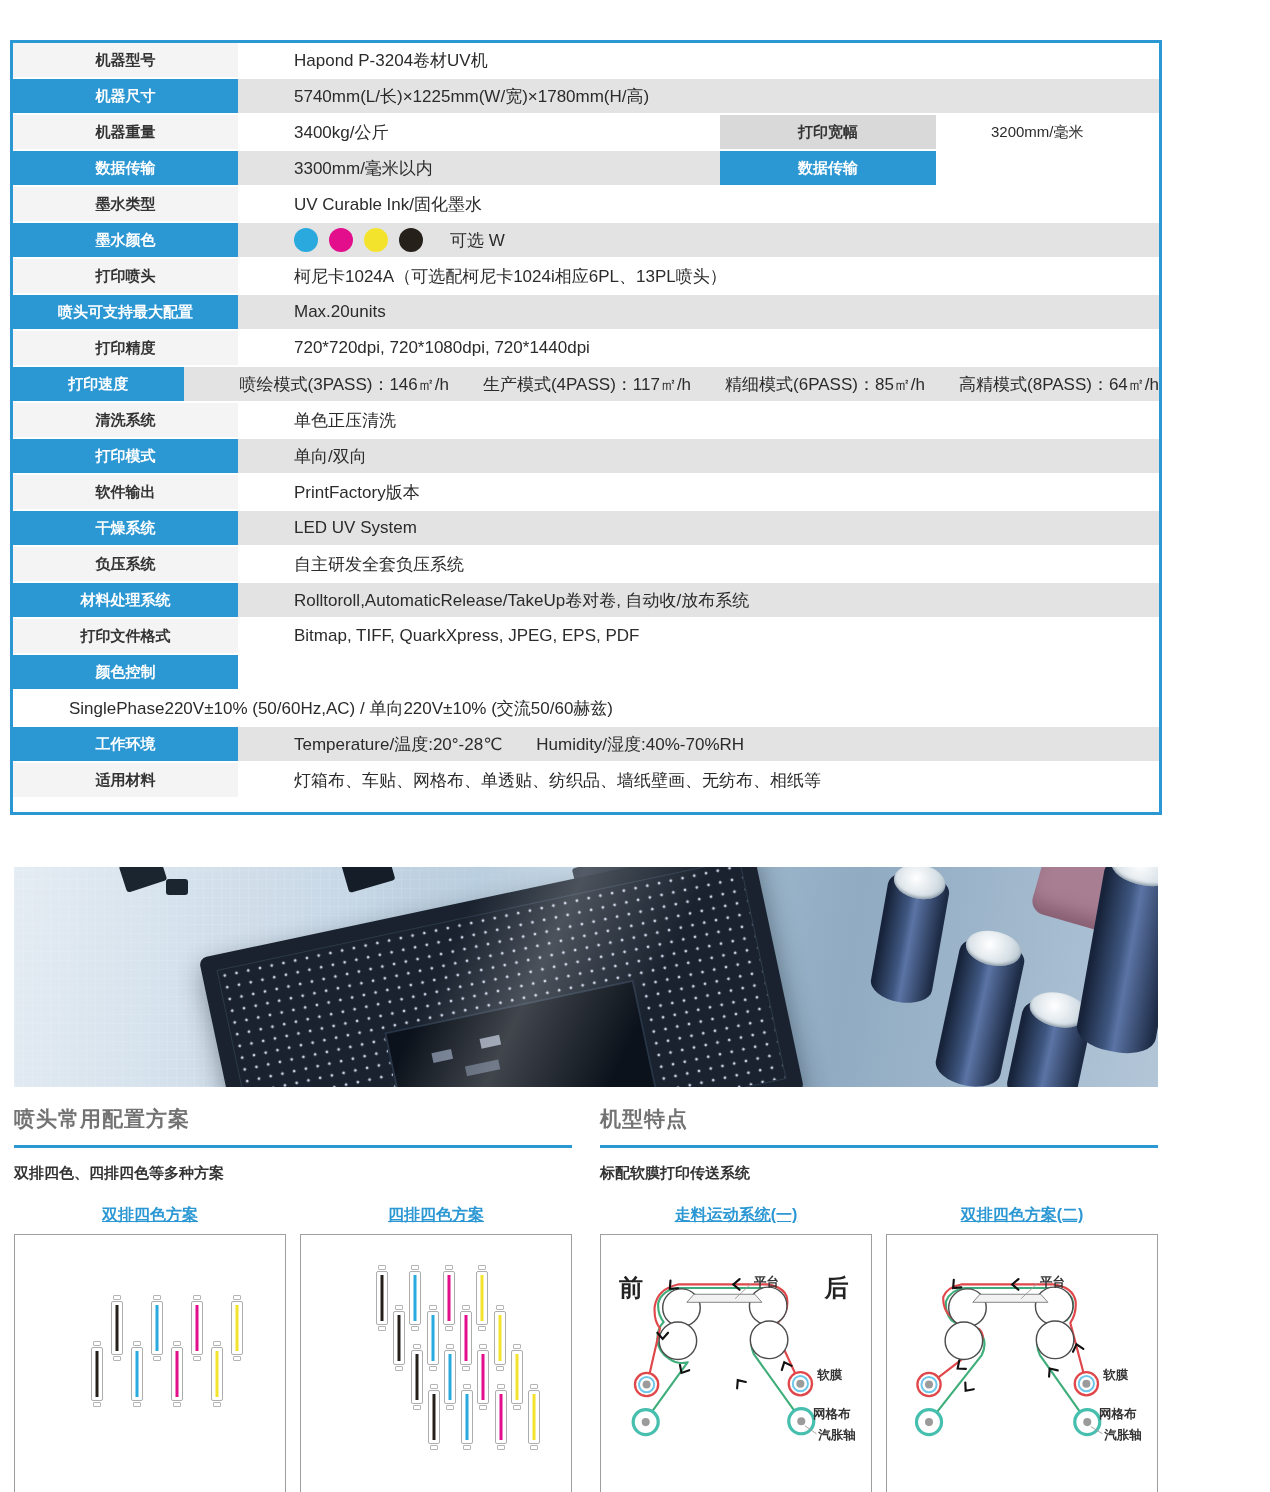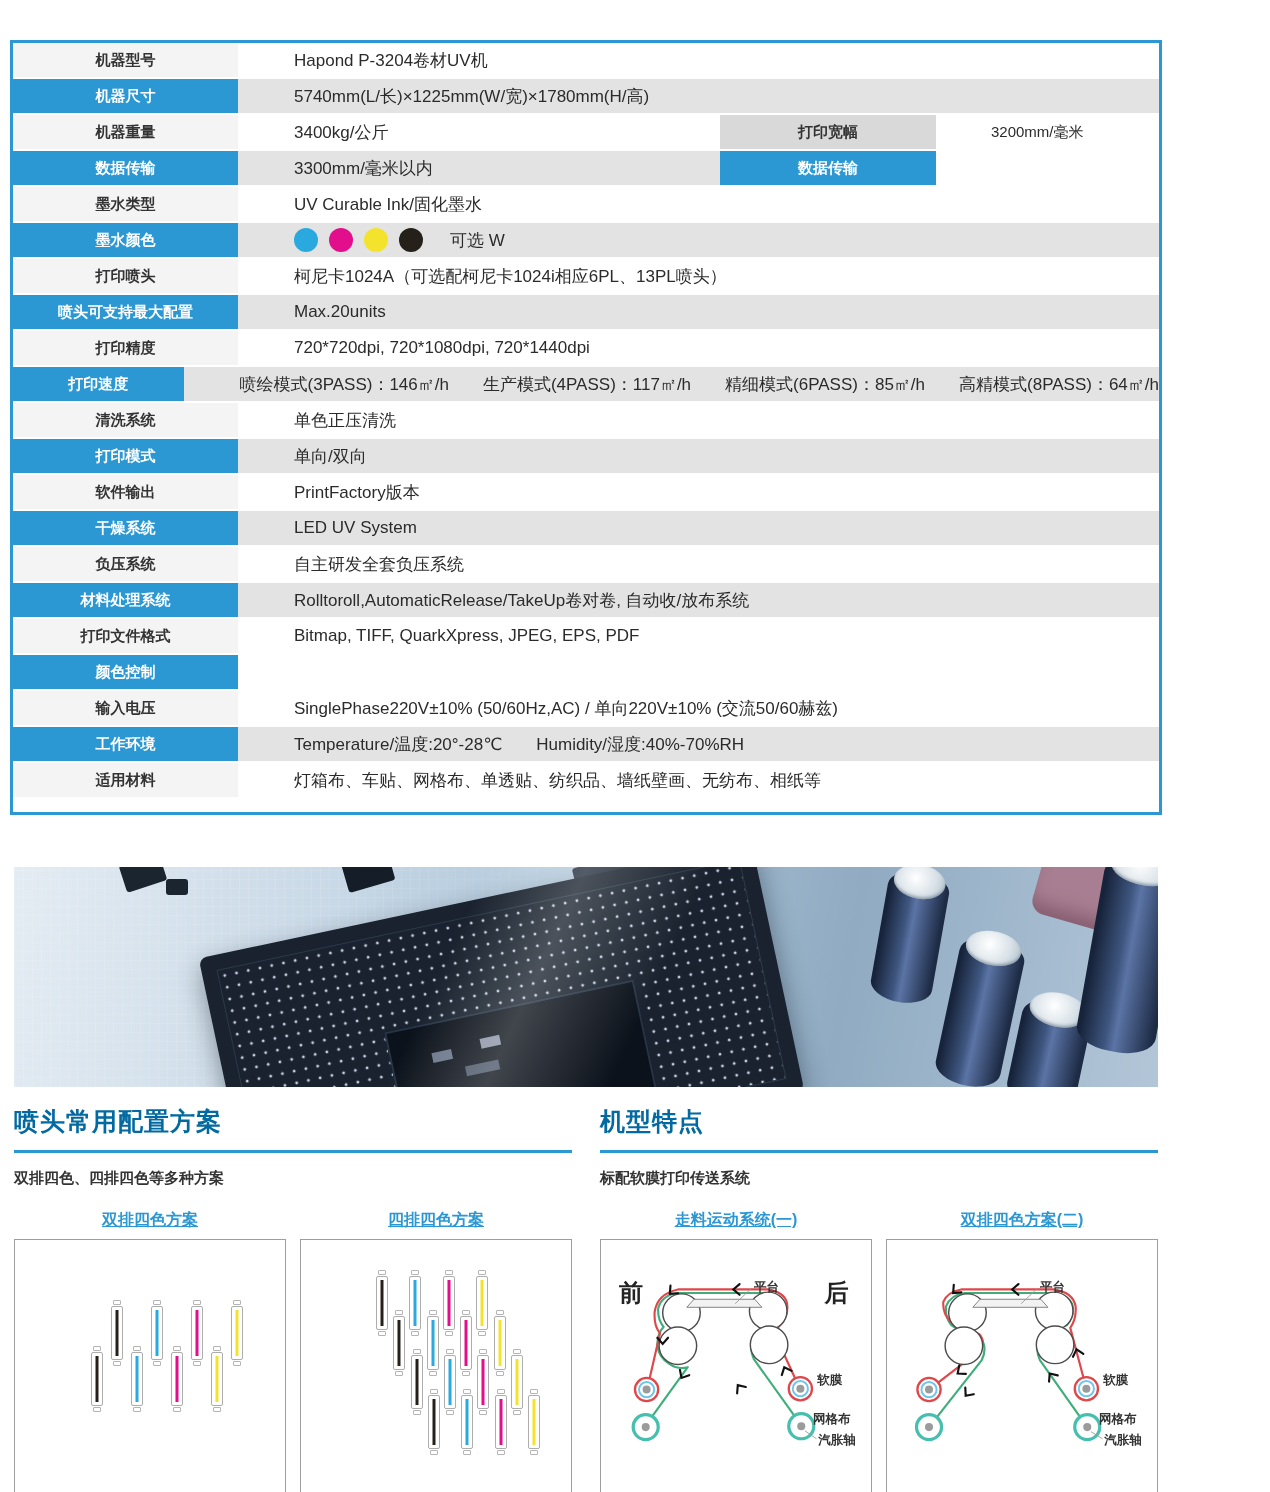--- a/index.html
+++ b/index.html
@@ -90,21 +90,21 @@
   .ph-blk{position:absolute;background:#a87f92;border-radius:14px;
     box-shadow:inset -8px -10px 18px rgba(90,50,70,.45);}
   .ph-blk.b1{left:1028px;top:-48px;width:132px;height:112px;transform:rotate(16deg)}
   .ph-blk.b2{left:1192px;top:126px;width:120px;height:120px;transform:rotate(16deg)}
   .ph-sheen{position:absolute;inset:0;
     background:linear-gradient(115deg,transparent 38%,rgba(255,255,255,.22) 46%,transparent 56%);}
 
   
   .columns{display:flex;gap:28px;margin:18px 14px 0}
   .col{flex:1;min-width:0}
-  .sec-title{font-size:25px;font-weight:700;color:#0369a1;letter-spacing:1px}
+  .sec-title{font-size:21px;font-weight:700;color:#737373;letter-spacing:1px}
   .sec-rule{height:3px;background:var(--accent);margin-top:12px}
   .sec-sub{font-size:15px;color:#333;margin-top:16px;font-weight:600}
   .figs{display:flex;gap:14px;margin-top:10px}
   .fig{flex:1;min-width:0}
   .fig-title{
     text-align:center;color:var(--accent);font-size:16px;font-weight:600;
     text-decoration:underline;margin:12px 0 8px;cursor:pointer;
   }
   .fig-box{height:260px;border:1px solid #9e9e9e;background:#fff;position:relative;overflow:hidden}
 
@@ -293,21 +293,20 @@
     </div>
 
   </div>
 
   <div class="row blue">
     <div class="cell label">颜色控制</div>
 
   </div>
 
   <div class="row">
-    <div class="cell label">输入电压</div>
     <div class="cell value">
 
       <span class="vtext">SinglePhase220V±10% (50/60Hz,AC) / 单向220V±10% (交流50/60赫兹)</span>
     </div>
 
   </div>
 
   <div class="row blue">
     <div class="cell label">工作环境</div>
     <div class="cell value">

